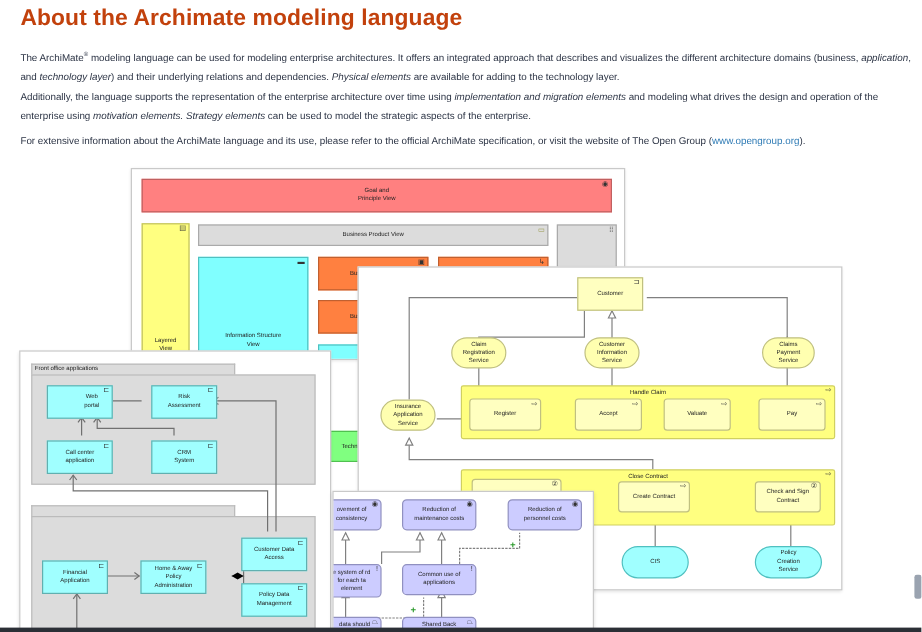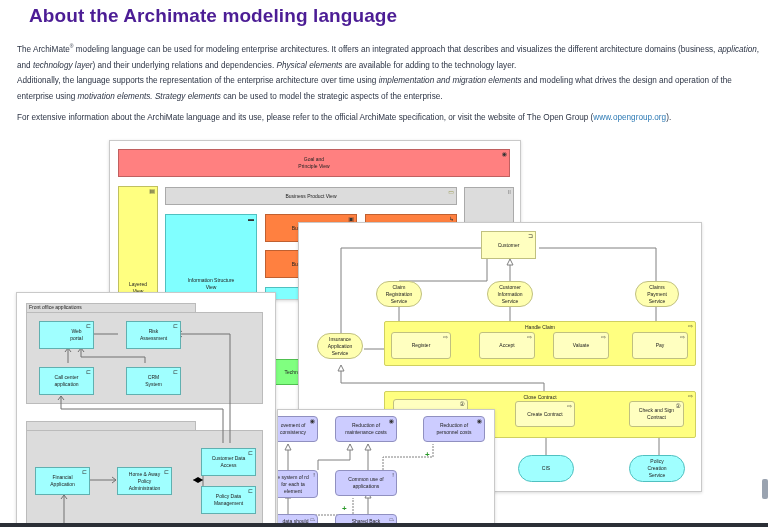--- a/index.html
+++ b/index.html
@@ -1,18 +1,18 @@
 <!DOCTYPE html>
 <html><head>
 <meta charset="utf-8">
 <style>
   * { box-sizing: border-box; margin: 0; padding: 0; }
   html, body { width: 768px; height: 527px; overflow: hidden; background: #ffffff; }
   body { font-family: "Liberation Sans", "DejaVu Sans", sans-serif; color: #1e2a44; position: relative; }
-  .title { position: absolute; left: 17px; top: 5px; font-size: 19px; font-weight: bold; color: #4c1d95; letter-spacing: 0.1px; margin-left: 12px; }
+  .title { position: absolute; left: 17px; top: 5px; font-size: 19px; font-weight: bold; color: #c2410c; letter-spacing: 0.1px; }
   .para { position: absolute; left: 17px; font-size: 8.2px; line-height: 16px; color: #2c3445; width: 750px; }
   .para i { font-style: italic; }
   .p1 { top: 38px; }
   .p2 { top: 73px; }
   .p3 { top: 110px; }
   .link { color: #2f7bb5; text-decoration: none; }
   sup { font-size: 5px; vertical-align: super; }
 
   .panel { position: absolute; background: #fff; border: 1px solid #c9c9c9; box-shadow: 0 1px 3px rgba(0,0,0,0.15); overflow: hidden; }
   .box { position: absolute; font-size: 5px; color: #222; display: flex; align-items: center; justify-content: center; text-align: center; line-height: 7px; border: 1px solid; }

